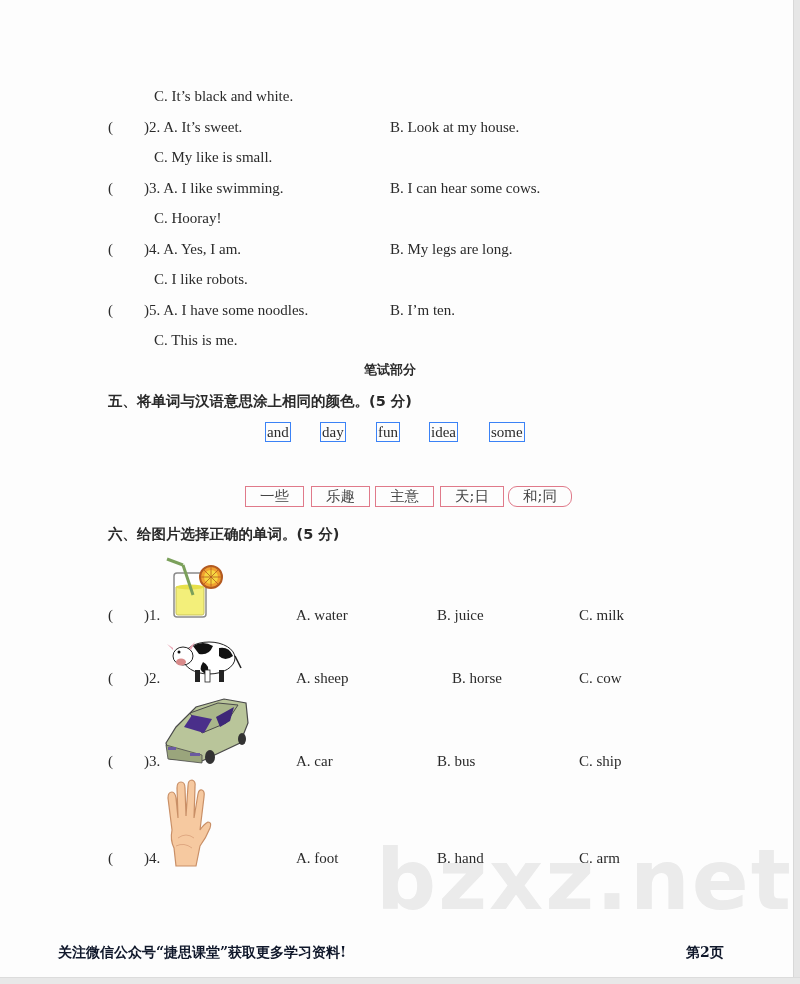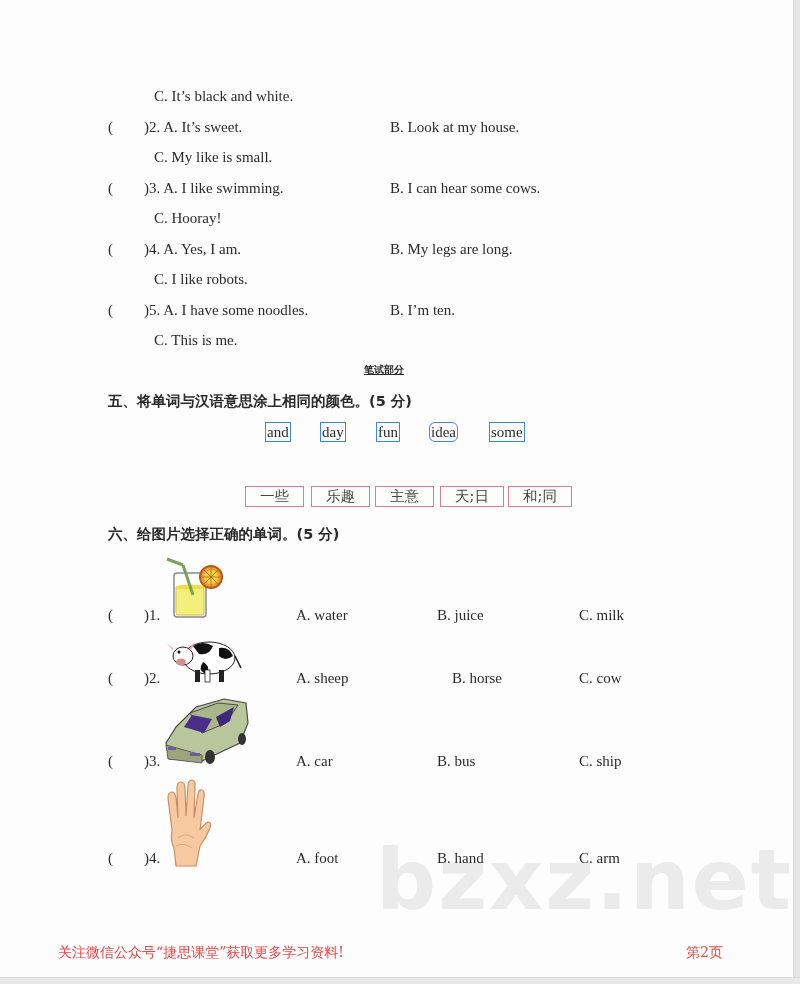--- a/index.html
+++ b/index.html
@@ -14,31 +14,31 @@
     position: absolute; top: 0; right: 0; width: 6px; height: 984px;
     background: #e6e6e6; border-left: 1px solid #d8d8d8;
   }
   .page-bottom {
     position: absolute; left: 0; bottom: 0; width: 800px; height: 6px;
     background: #e8e8e8; border-top: 1px solid #dcdcdc;
   }
   .abs { position: absolute; white-space: nowrap; font-size: 15px; line-height: 18px; }
   .paren { position: absolute; font-size: 15px; line-height: 18px; }
   .heading { font-weight: bold; font-family: "DejaVu Sans", "Liberation Sans", sans-serif; font-size: 14.5px; }
-  .center-title { font-weight: bold; font-family: "DejaVu Sans", "Liberation Sans", sans-serif; font-size: 10px; text-decoration: underline; }
+  .center-title { font-weight: bold; font-family: "DejaVu Sans", "Liberation Sans", sans-serif; font-size: 13px; }
   .wordbox {
     position: absolute; border: 1px solid #3b82f6; padding: 0 1px;
     font-size: 15px; line-height: 18px; background: transparent;
   }
   .cnbox {
     position: absolute; border: 1px solid #e07a8a; padding: 0 14px;
     font-size: 14.5px; line-height: 19px; color: #444;
     font-family: "DejaVu Serif", "Liberation Serif", serif;
   }
-  .footer { position: absolute; font-size: 14px; color: #ef4444; font-family: "DejaVu Serif", serif; }
+  .footer { position: absolute; font-size: 14px; color: #0f172a; font-family: "DejaVu Serif", serif; font-weight: bold; }
   .watermark {
     position: absolute; left: 376px; top: 838px;
     font-family: "DejaVu Sans", "Liberation Sans", sans-serif;
     font-weight: bold; font-size: 84px; letter-spacing: 2px;
     color: rgba(200,200,200,0.35); line-height: 84px;
   }
   .pic { position: absolute; }
 </style>
 </head>
 <body>
@@ -68,28 +68,28 @@
 <div class="abs" style="left:390px;top:301px;">B. I’m ten.</div>
 <div class="abs" style="left:154px;top:331px;">C. This is me.</div>
 
 <div class="abs center-title" style="left:364px;top:361px;">笔试部分</div>
 
 <div class="abs heading" style="left:108px;top:392px;">五、将单词与汉语意思涂上相同的颜色。(5 分)</div>
 
 <div class="wordbox" style="left:265px;top:422px;">and</div>
 <div class="wordbox" style="left:320px;top:422px;">day</div>
 <div class="wordbox" style="left:376px;top:422px;">fun</div>
-<div class="wordbox" style="left:429px;top:422px;border-radius:6px;">idea</div>
+<div class="wordbox" style="left:429px;top:422px;">idea</div>
 <div class="wordbox" style="left:489px;top:422px;">some</div>
 
 <div class="cnbox" style="left:245px;top:486px;">一些</div>
 <div class="cnbox" style="left:311px;top:486px;">乐趣</div>
 <div class="cnbox" style="left:375px;top:486px;">主意</div>
 <div class="cnbox" style="left:440px;top:486px;">天;日</div>
-<div class="cnbox" style="left:508px;top:486px;">和;同</div>
+<div class="cnbox" style="left:508px;top:486px;border-radius:9px;">和;同</div>
 
 <div class="abs heading" style="left:108px;top:525px;">六、给图片选择正确的单词。(5 分)</div>
 
 <div class="pic" style="left:165px;top:555px;">
   <svg width="60" height="66" viewBox="0 0 60 66">
     <rect x="9" y="18" width="32" height="44" rx="3" fill="#fff" stroke="#8a8a8a" stroke-width="1.5"></rect>
     <path d="M11 32 L39 32 L39 58 Q39 60 37 60 L13 60 Q11 60 11 58 Z" fill="#f3ef7a" stroke="#c9c35a" stroke-width="1"></path>
     <ellipse cx="25" cy="32" rx="14" ry="2.5" fill="#e7e04a"></ellipse>
     <line x1="2" y1="4" x2="18" y2="10" stroke="#7ba05b" stroke-width="3"></line>
     <line x1="18" y1="10" x2="28" y2="40" stroke="#7ba05b" stroke-width="3"></line>

